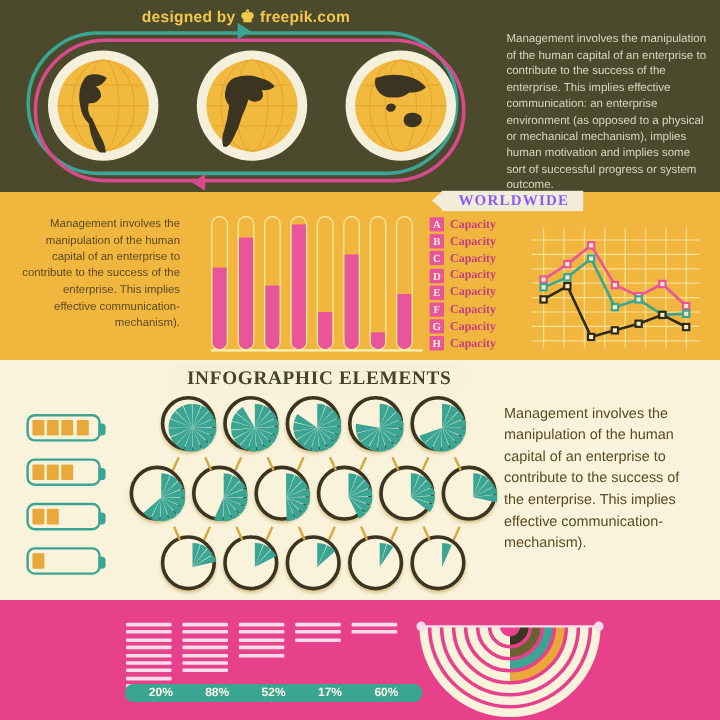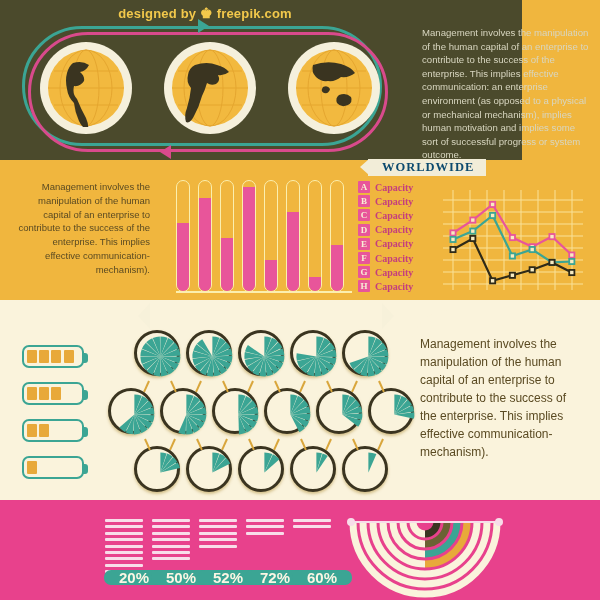--- a/index.html
+++ b/index.html
@@ -6,21 +6,21 @@
   body {
     width:600px; height:600px; overflow:hidden;
     font-family:"Liberation Sans", sans-serif;
     background:#F0B63E;
     position:relative;
   }
   .stage { position:relative; width:600px; height:600px; }
 
   
   .band-dark {
-    position:absolute; left:0; top:0; width:522px; height:160px;
+    position:absolute; left:0; top:0; width:600px; height:160px;
     background:#4B4A2C;
     padding-left:40px;
   }
   .credit {
     position:absolute; left:0; top:5px; width:410px;
     text-align:center; color:#F2C84B;
     font-size:13px; font-weight:bold; letter-spacing:.2px;
   }
   .credit .crown { color:#F2C84B; font-size:14px; }
 
@@ -60,21 +60,21 @@
     position:absolute; left:0; top:160px; width:600px; height:140px;
     background:#F0B63E;
   }
   .left-text {
     position:absolute; left:18px; top:180px; width:132px;
     text-align:right; color:#5A4A22; font-size:9.5px; line-height:1.45;
   }
 
   .worldwide-banner {
     position:absolute; left:368px; top:159px; height:17px;
-    background:#F2EDD8; color:#0c4a6e;
+    background:#F2EDD8; color:#8b5cf6;
     font-family:"Liberation Serif", serif; font-weight:bold;
     font-size:12.5px; letter-spacing:1px;
     padding:0 12px 0 14px; display:flex; align-items:center;
   }
   .banner-notch {
     position:absolute; left:360px; top:159px;
     width:0; height:0;
     border-top:8.5px solid transparent; border-bottom:8.5px solid transparent;
     border-right:9px solid #F2EDD8;
   }
@@ -170,21 +170,21 @@
     background:#E8418C;
   }
   .linegroups { position:absolute; left:105px; top:519px; width:230px; height:60px; }
   .linegroup { position:absolute; top:0; width:38px; }
   .linegroup .ln {
     width:100%; height:3px; background:#F8DCE9; margin-bottom:3.4px; border-radius:1px;
   }
   .pct-badge {
     position:absolute; top:51px; width:60px; height:15px;
     background:#3BA594; color:#FBF6E4; border-radius:7px;
-    font-size:15px; font-weight:bold;
+    font-size:10px; font-weight:bold;
     display:flex; align-items:center; justify-content:center;
   }
 
   .arcs { position:absolute; left:345px; top:512px; width:160px; height:88px; }
   .arcs svg { display:block; }
 </style>
 </head>
 <body>
 
 <div class="stage">
@@ -375,20 +375,21 @@
           <rect x="126.20000000000002" y="79.92" width="5.2" height="5.2" fill="#F7EBC2" stroke="#2E2A18" stroke-width="1.8"></rect>
         </g>
     </svg>
   </div>
 
   <div class="band-cream"></div>
   <div class="cream-lobe"></div>
 
   <div class="ie-notch-l"></div>
   <div class="ie-notch-r"></div>
+  <div class="ie-banner">INFOGRAPHIC ELEMENTS</div>
 
   <div class="batteries">
       <div class="battery">
         <div class="cell"></div>
         <div class="cell"></div>
         <div class="cell"></div>
         <div class="cell"></div>
       </div>
       <div class="battery">
         <div class="cell"></div>
@@ -635,35 +636,35 @@
       <div class="pct-badge" style="left: -1px;">20%</div>
       <div class="linegroup" style="left: 47px;">
         <div class="ln"></div>
         <div class="ln"></div>
         <div class="ln"></div>
         <div class="ln"></div>
         <div class="ln"></div>
         <div class="ln"></div>
         <div class="ln"></div>
       </div>
-      <div class="pct-badge" style="left: 46px;">50%</div>
+      <div class="pct-badge" style="left: 46px;">88%</div>
       <div class="linegroup" style="left: 94px;">
         <div class="ln"></div>
         <div class="ln"></div>
         <div class="ln"></div>
         <div class="ln"></div>
         <div class="ln"></div>
       </div>
       <div class="pct-badge" style="left: 93px;">52%</div>
       <div class="linegroup" style="left: 141px;">
         <div class="ln"></div>
         <div class="ln"></div>
         <div class="ln"></div>
       </div>
-      <div class="pct-badge" style="left: 140px;">72%</div>
+      <div class="pct-badge" style="left: 140px;">17%</div>
       <div class="linegroup" style="left: 188px;">
         <div class="ln"></div>
         <div class="ln"></div>
       </div>
       <div class="pct-badge" style="left: 187px;">60%</div>
     </div>
 
   <div class="arcs">
     <svg width="160" height="88" viewBox="0 0 160 88">
       <g id="arc-group">

